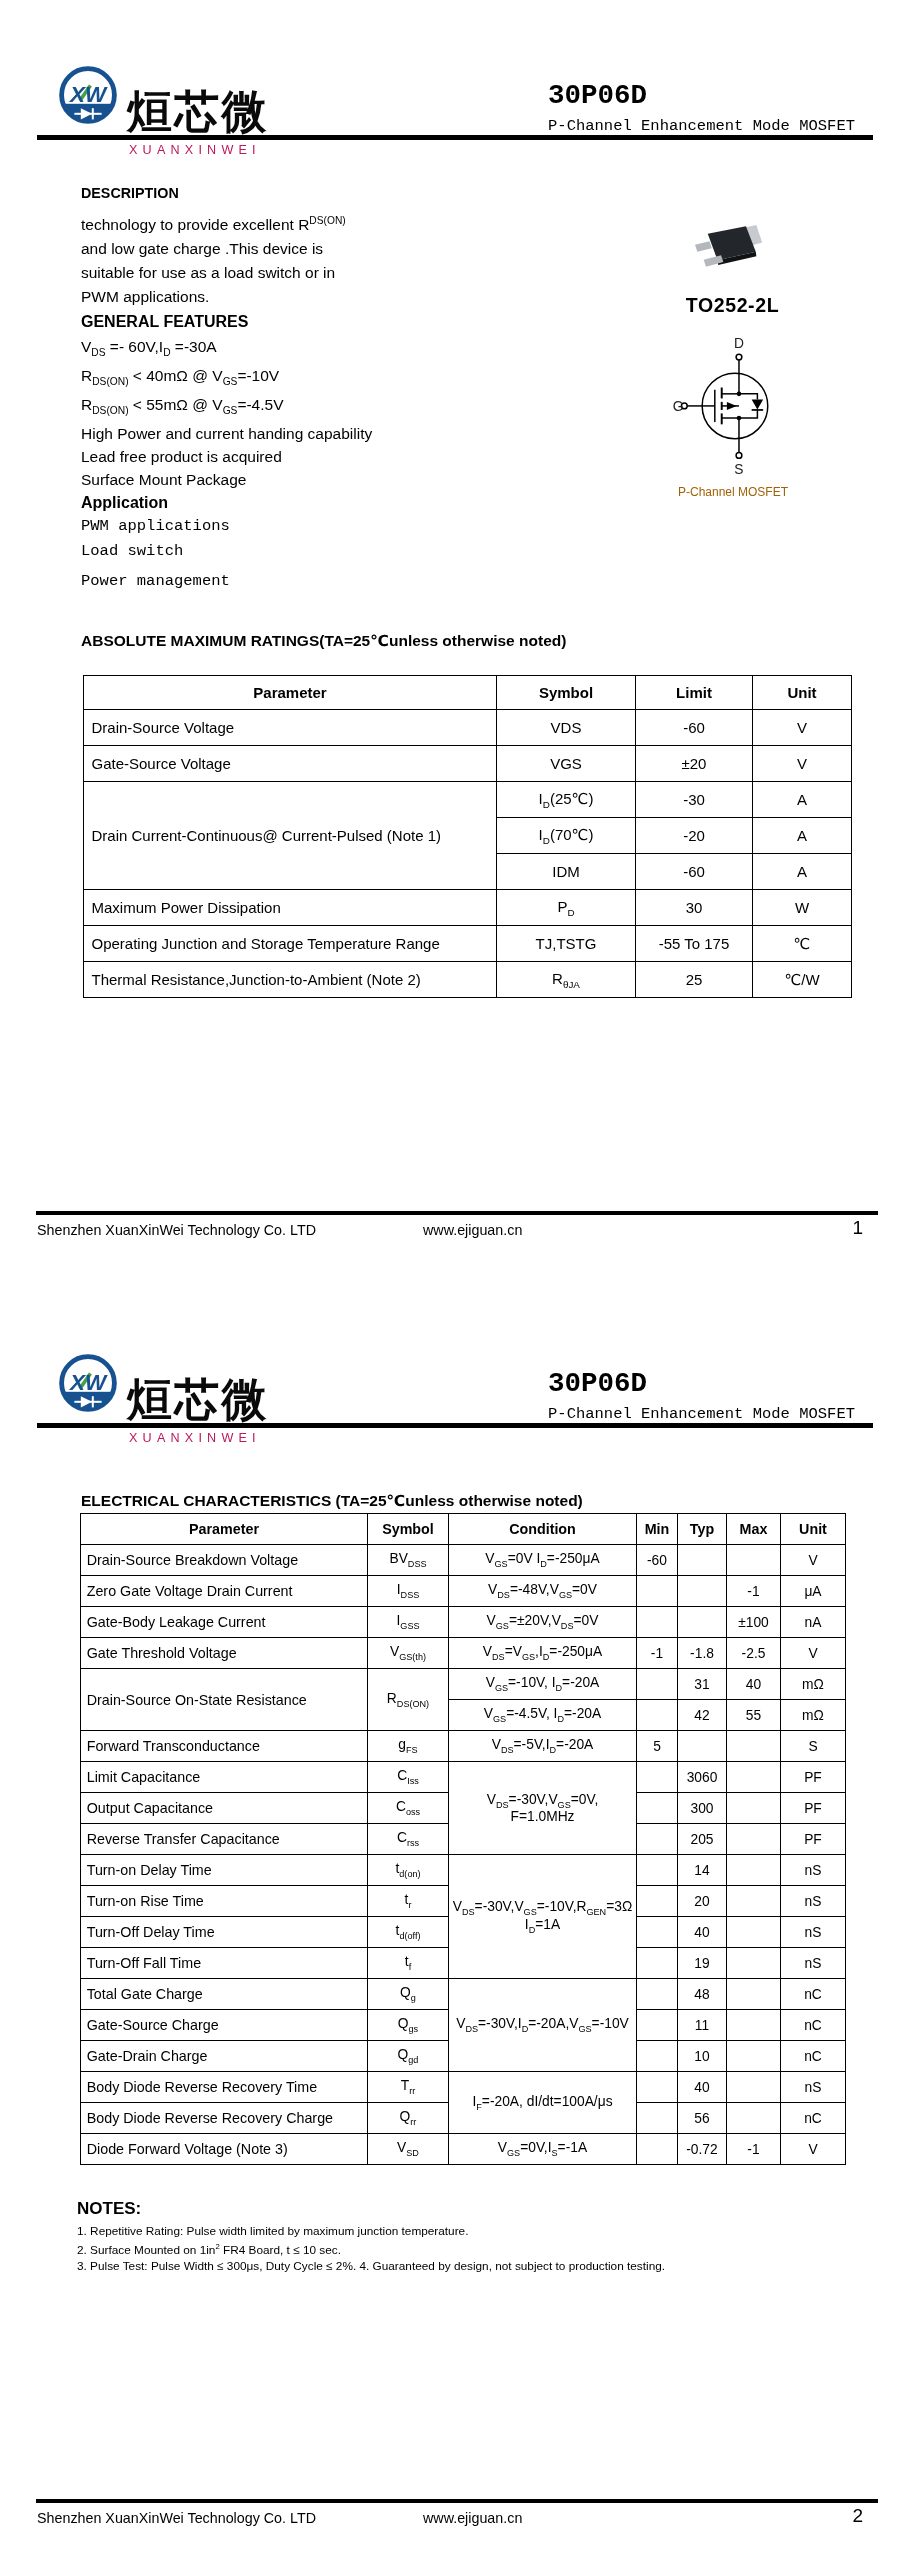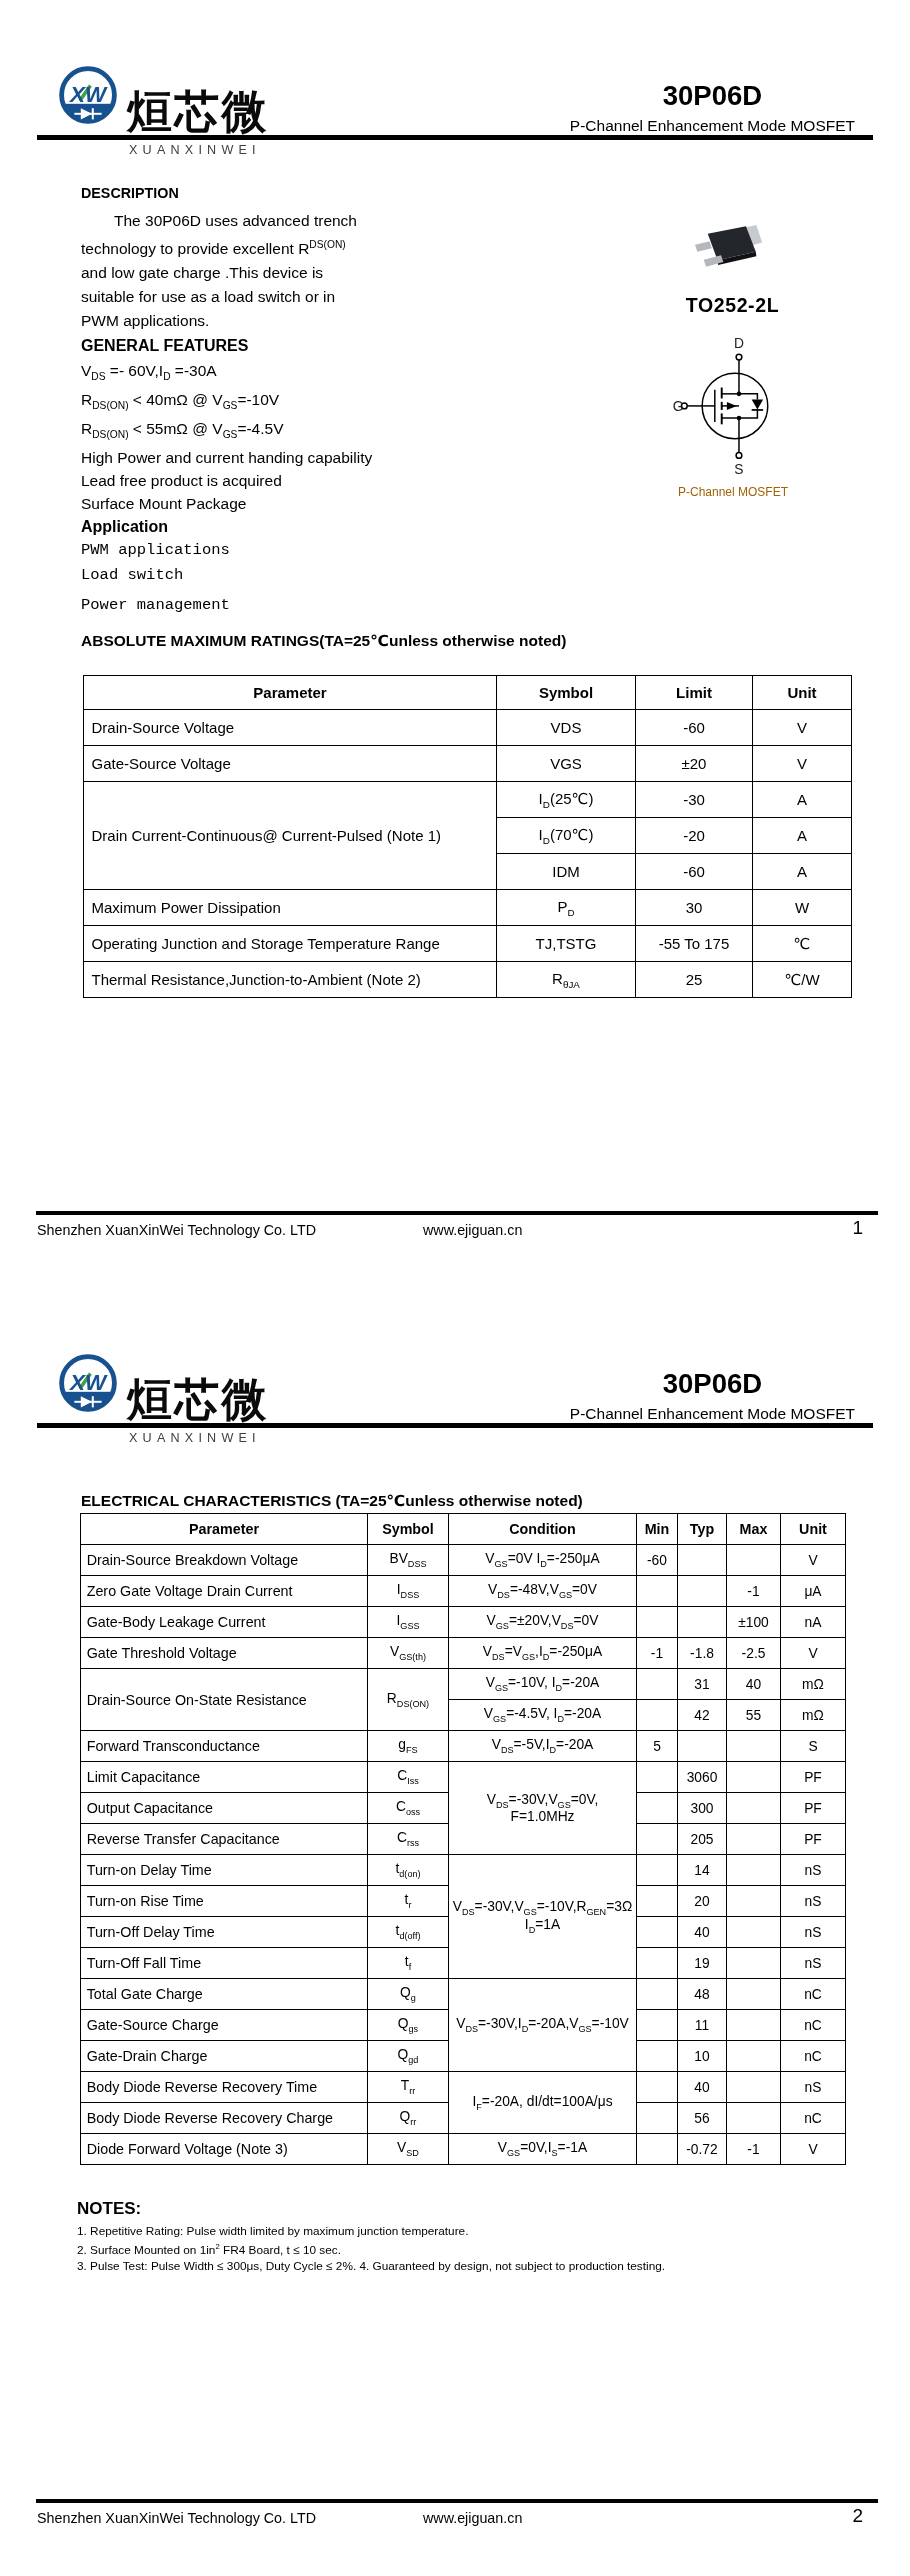--- a/index.html
+++ b/index.html
@@ -1,22 +1,22 @@
 <!DOCTYPE html>
 <html style="font-size:9.2px"><head>
 <meta charset="utf-8">
 <style>
   html,body{margin:0;padding:0;background:#fff;}
   body{width:910px;font-family:"Liberation Sans","DejaVu Sans",sans-serif;color:#000;}
   .page{position:relative;width:910px;height:1288px;background:#fff;overflow:hidden;}
   
   .logo-svg{position:absolute;left:56px;top:63px;width:64px;height:64px;}
   .logo-cn{position:absolute;left:127px;top:87px;font-size:45px;font-weight:bold;letter-spacing:2.3px;line-height:1.1;color:#0a0a0a;}
-  .logo-en{position:absolute;left:129px;top:143px;font-size:12.6px;letter-spacing:5.2px;color:#404040;}
-  .title-block{position:absolute;right:55px;top:81px;text-align:center;}
+  .logo-en{position:absolute;left:129px;top:143px;font-size:12.6px;letter-spacing:5.2px;color:#be185d;}
+  .title-block{position:absolute;right:55px;top:81px;text-align:left;font-family:Liberation Mono, monospace;}
   .part-no{font-size:27.5px;font-weight:bold;line-height:1.1;}
   .part-sub{font-size:15.5px;margin-top:5.7px;}
   .hrule{position:absolute;left:37px;width:836px;height:5.2px;background:#000;top:135px;}
   
   .leftcol{position:absolute;left:81px;top:185px;width:436px;}
   .h-desc{font-size:14.3px;font-weight:bold;margin-bottom:8px;}
   .body-line{font-size:15.5px;line-height:24px;}
   .indent{padding-left:33px;}
   .h-feat{font-size:16px;font-weight:bold;line-height:26px;}
   .feat-line{font-size:15.5px;line-height:23px;}
@@ -75,21 +75,20 @@
   <div class="logo-en">XUANXINWEI</div>
 
   <div class="title-block">
     <div class="part-no">30P06D</div>
     <div class="part-sub">P-Channel Enhancement Mode MOSFET</div>
   </div>
   <div class="hrule"></div>
 
   <div class="leftcol">
     <div class="h-desc">DESCRIPTION</div>
-    <div class="body-line indent">The  30P06D  uses advanced trench</div>
     <div class="body-line">technology to provide excellent R<sup>DS(ON)</sup></div>
     <div class="body-line">and low gate charge .This device is</div>
     <div class="body-line">suitable for use as a load switch or in</div>
     <div class="body-line">PWM applications.</div>
     <div class="h-feat">GENERAL FEATURES</div>
     <div class="feat-line">V<sub>DS</sub> =- 60V,I<sub>D</sub> =-30A</div>
     <div class="feat-line">R<sub>DS(ON)</sub> &lt; 40mΩ @ V<sub>GS</sub>=-10V</div>
     <div class="feat-line">R<sub>DS(ON)</sub> &lt; 55mΩ @ V<sub>GS</sub>=-4.5V</div>
     <div class="feat-line">High Power and current handing capability</div>
     <div class="feat-line">Lead free product is acquired</div>

